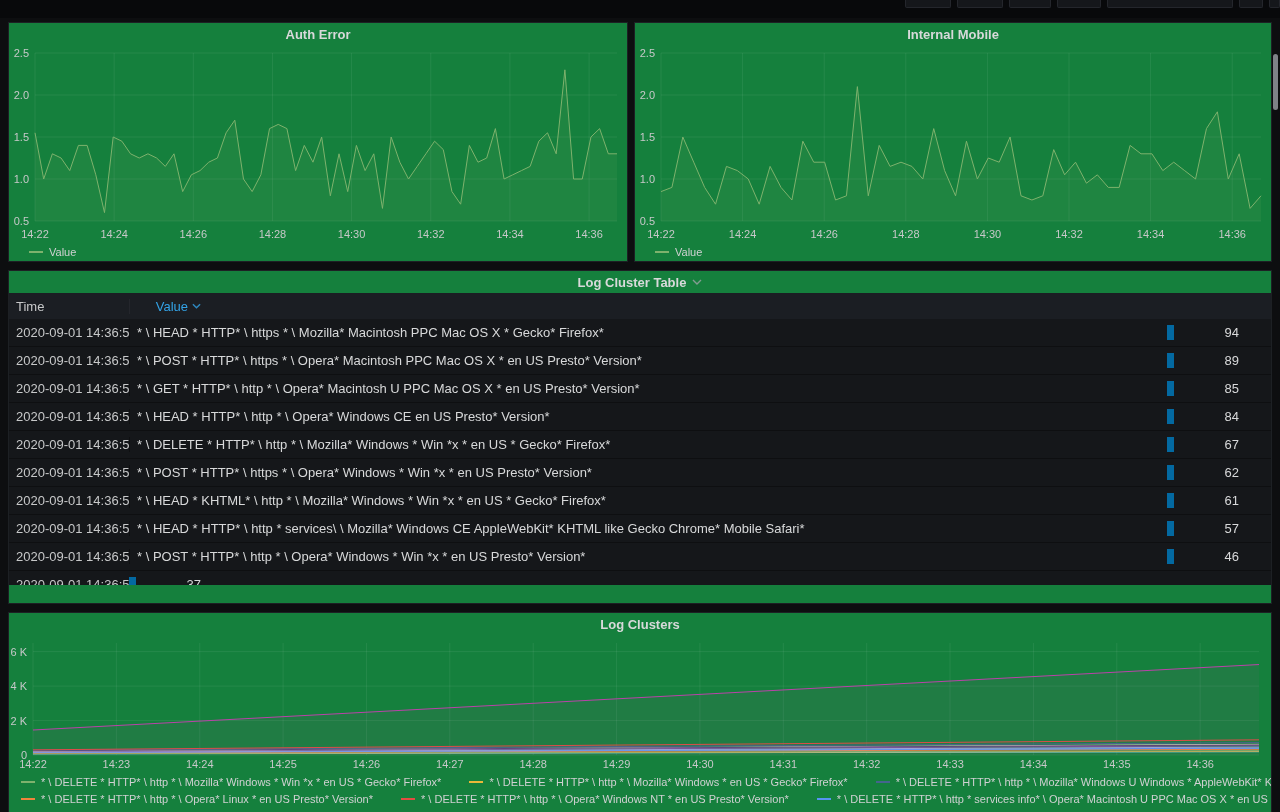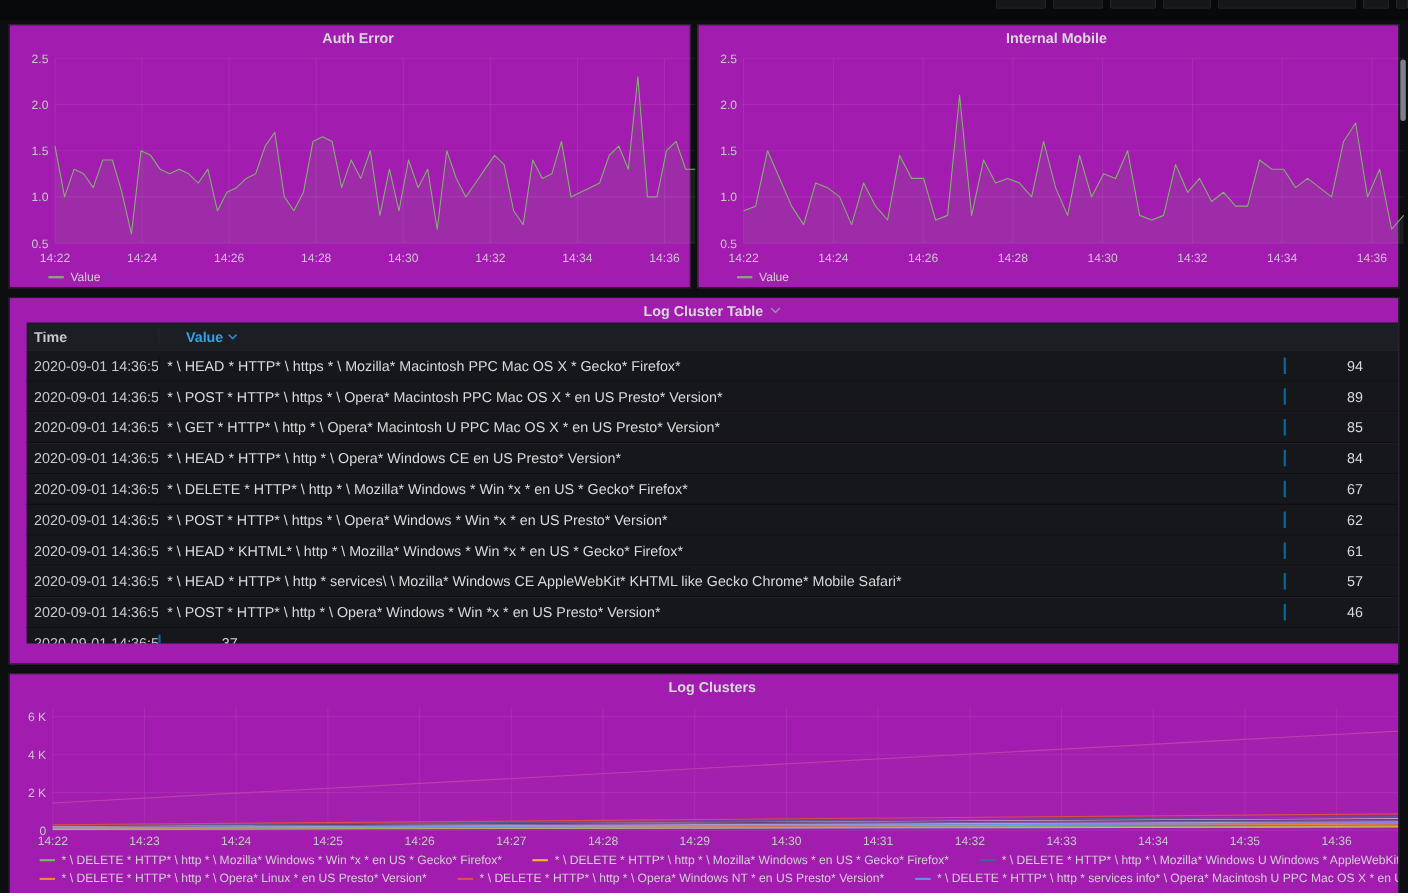--- a/index.html
+++ b/index.html
@@ -7,43 +7,43 @@
   body {
     width:1280px; height:812px; overflow:hidden; position:relative;
     background:#0d0e10; font-family:"Liberation Sans", sans-serif;
   }
   .topbar { position:absolute; top:0; left:0; width:1280px; height:18px; background:#08090b; }
   .pbtn { position:absolute; top:0; height:8px; background:#15171b; border:1px solid #24262c; border-top:none; border-radius:0 0 2px 2px; }
   .scroll-thumb { position:absolute; right:2px; top:54px; width:5px; height:56px; background:#7e8187; border-radius:3px; }
 
   .dash { position:absolute; top:22px; left:8px; width:1264px; }
   .row1 { display:flex; gap:6px; }
-  .panel { background:#a21caf; border:1px solid #1d2024;padding-left:15px; }
+  .panel { background:#15803d; border:1px solid #1d2024; }
   .panel-title {
     height:22px; display:flex; align-items:center; justify-content:center;
     color:#d8d9da; font-size:13px; font-weight:bold; gap:6px; cursor:pointer;
   }
   .panel-auth { width:620px; height:240px; }
   .panel-internal { width:638px; height:240px; }
   .panel-table { width:1264px; height:334px; margin-top:8px; overflow:hidden; }
   .panel-logclusters { width:1264px; height:204px; margin-top:8px; overflow:hidden; }
   svg.chart { display:block; }
 
   .legend { display:flex; align-items:center; padding-left:20px; gap:26px; height:18px; }
   .legend-rows { padding-left:12px; }
   .legend-row { display:flex; align-items:center; gap:28px; height:17px; }
   .legend-item { display:flex; align-items:center; gap:6px; color:#d0d1d2; font-size:11px; white-space:nowrap; cursor:pointer; }
   .swatch { width:14px; height:2px; flex:0 0 14px; }
 
   .table-wrap { height:292px; overflow:hidden; }
-  .thead { display:flex; height:26px; background:#1b1e23; align-items:center; color:#33a2e5; font-size:13px; font-weight:bold; }
+  .thead { display:flex; height:26px; background:#1b1e23; align-items:center; color:#33a2e5; font-size:13px; font-weight:normal; }
   .trow { display:flex; height:28px; align-items:center; background:#15171a; border-bottom:1px solid #0e0f11; color:#d8d9da; font-size:13px; white-space:nowrap; }
   .c-time { width:120px; padding-left:7px; flex:0 0 120px; color:#c7c8c9; overflow:hidden; }
   .c-pattern { flex:1 1 auto; padding-left:7px; border-left:1px solid #0e0f11; overflow:hidden; }
-  .c-value { flex:0 0 104px; width:104px; text-align:right; padding-right:32px; border-left:2px solid #0369a1; }
+  .c-value { flex:0 0 104px; width:104px; text-align:right; padding-right:32px; border-left:7px solid #0369a1; }
   .thead .c-pattern, .thead .c-value { border-left:1px solid #24262c; }
   .thead .c-value { display:flex; align-items:center; justify-content:flex-end; gap:4px; cursor:pointer; }
   .thead .c-time, .thead .c-pattern { cursor:pointer; }
   .chev { opacity:.8; }
 </style>
 </head>
 <body>
 
 <div class="topbar">
   <div class="pbtn" style="left:905px;width:46px;"></div>

